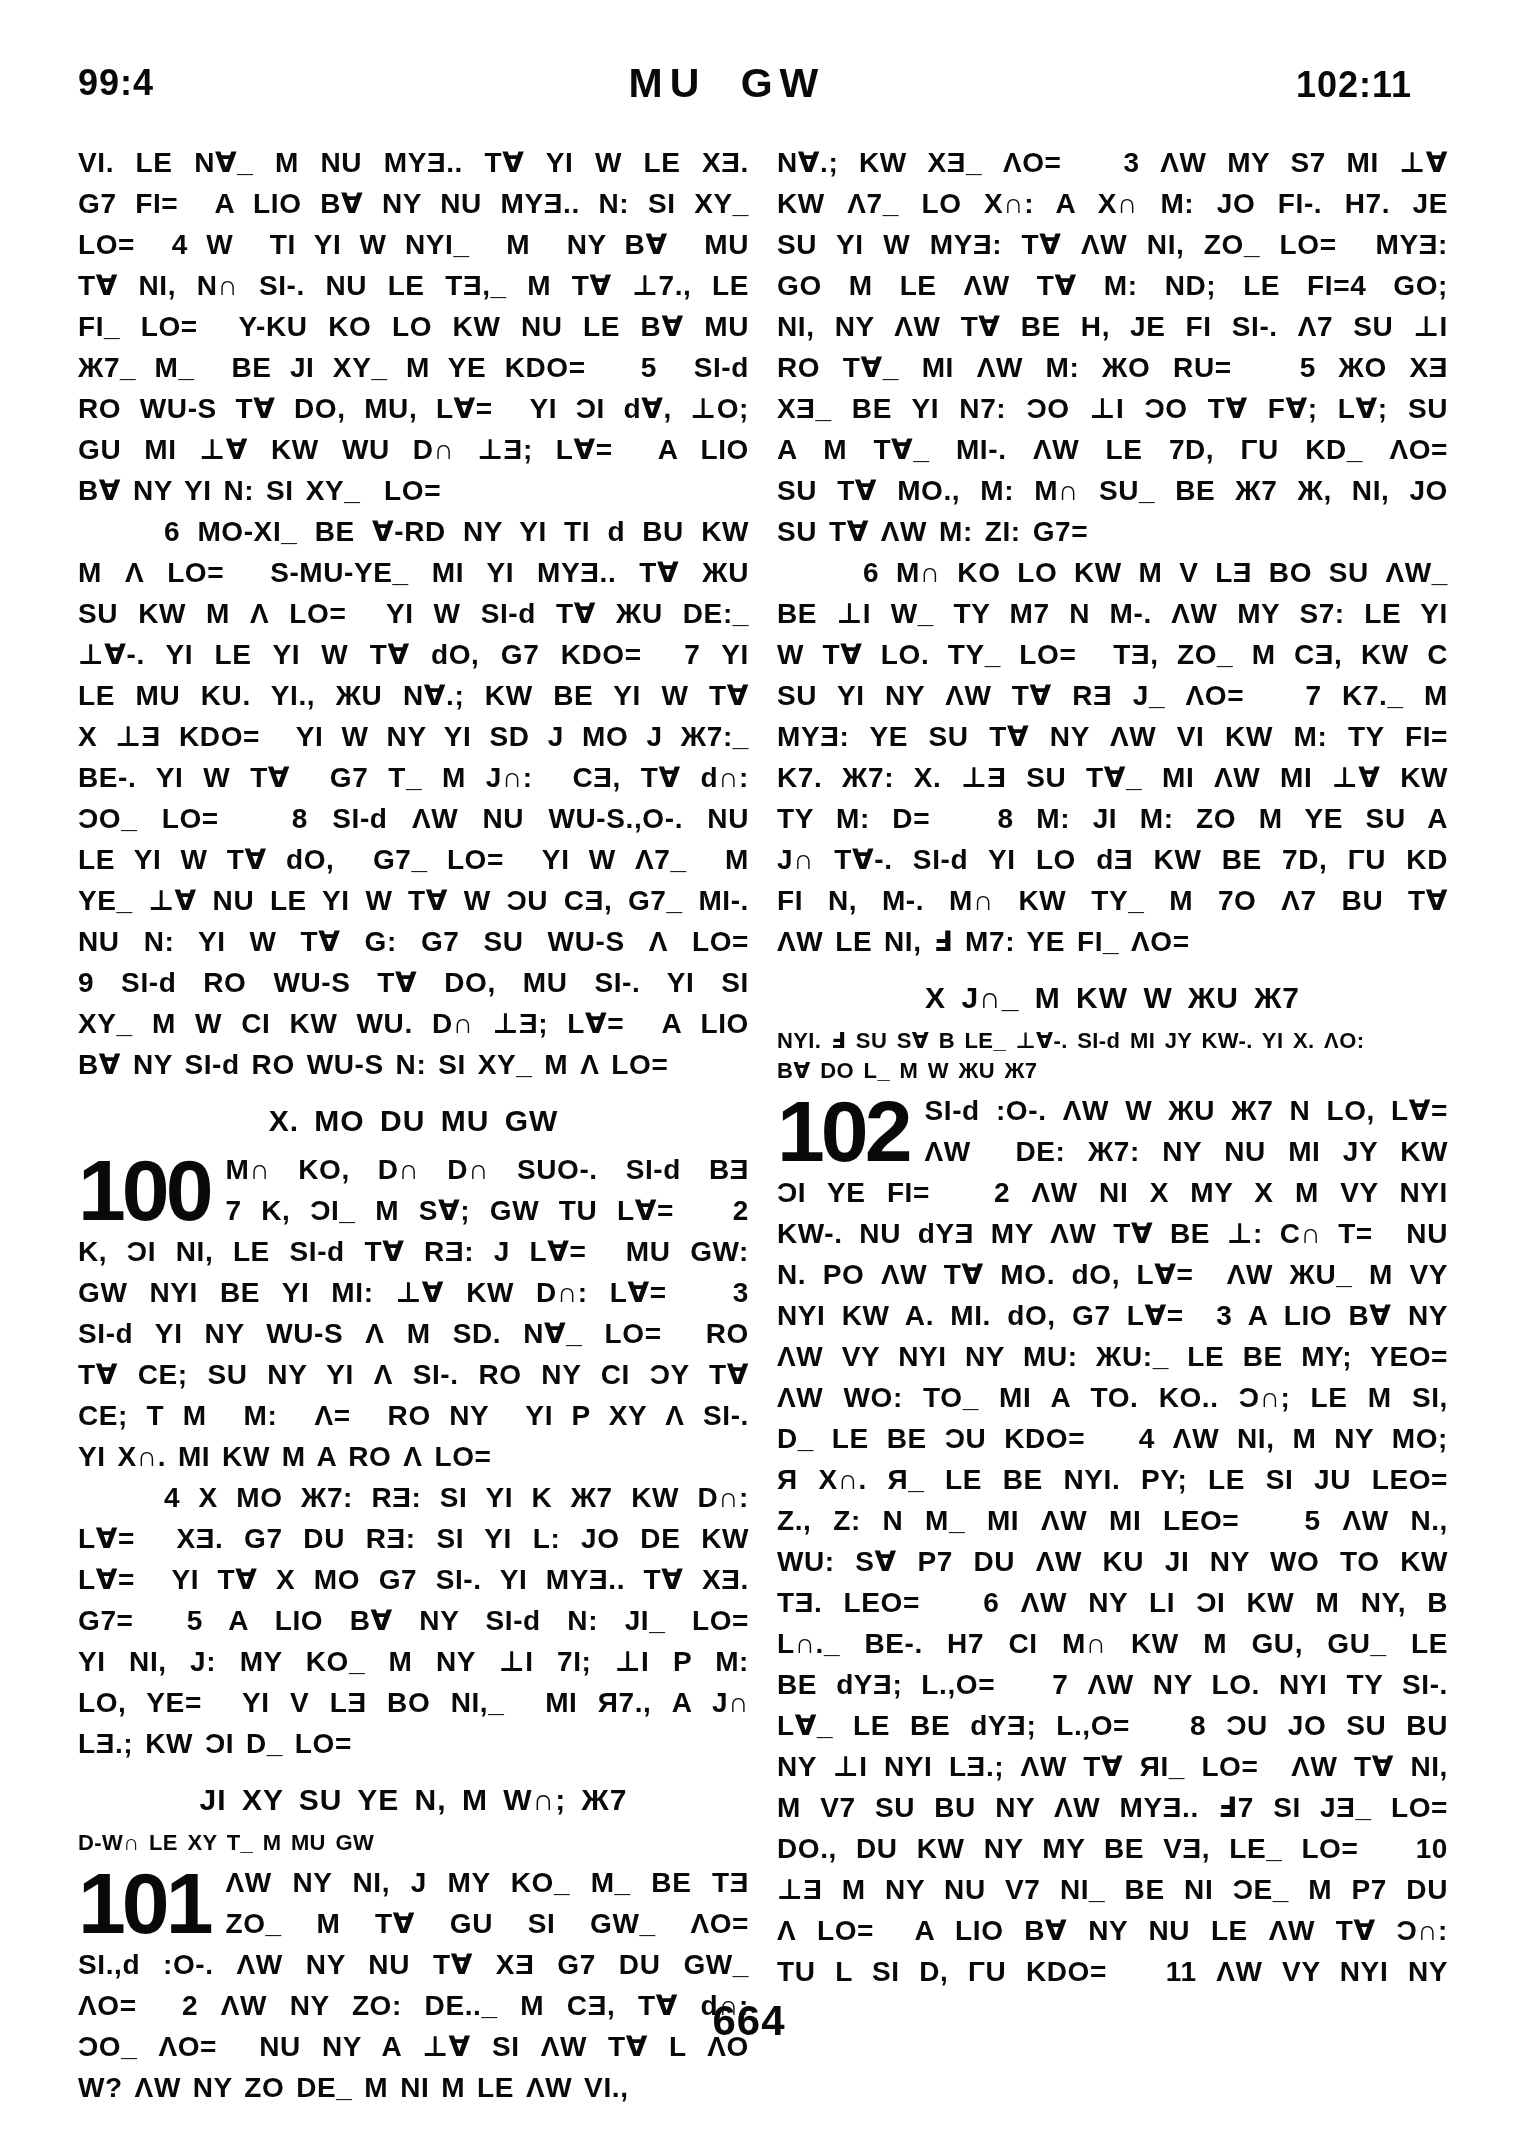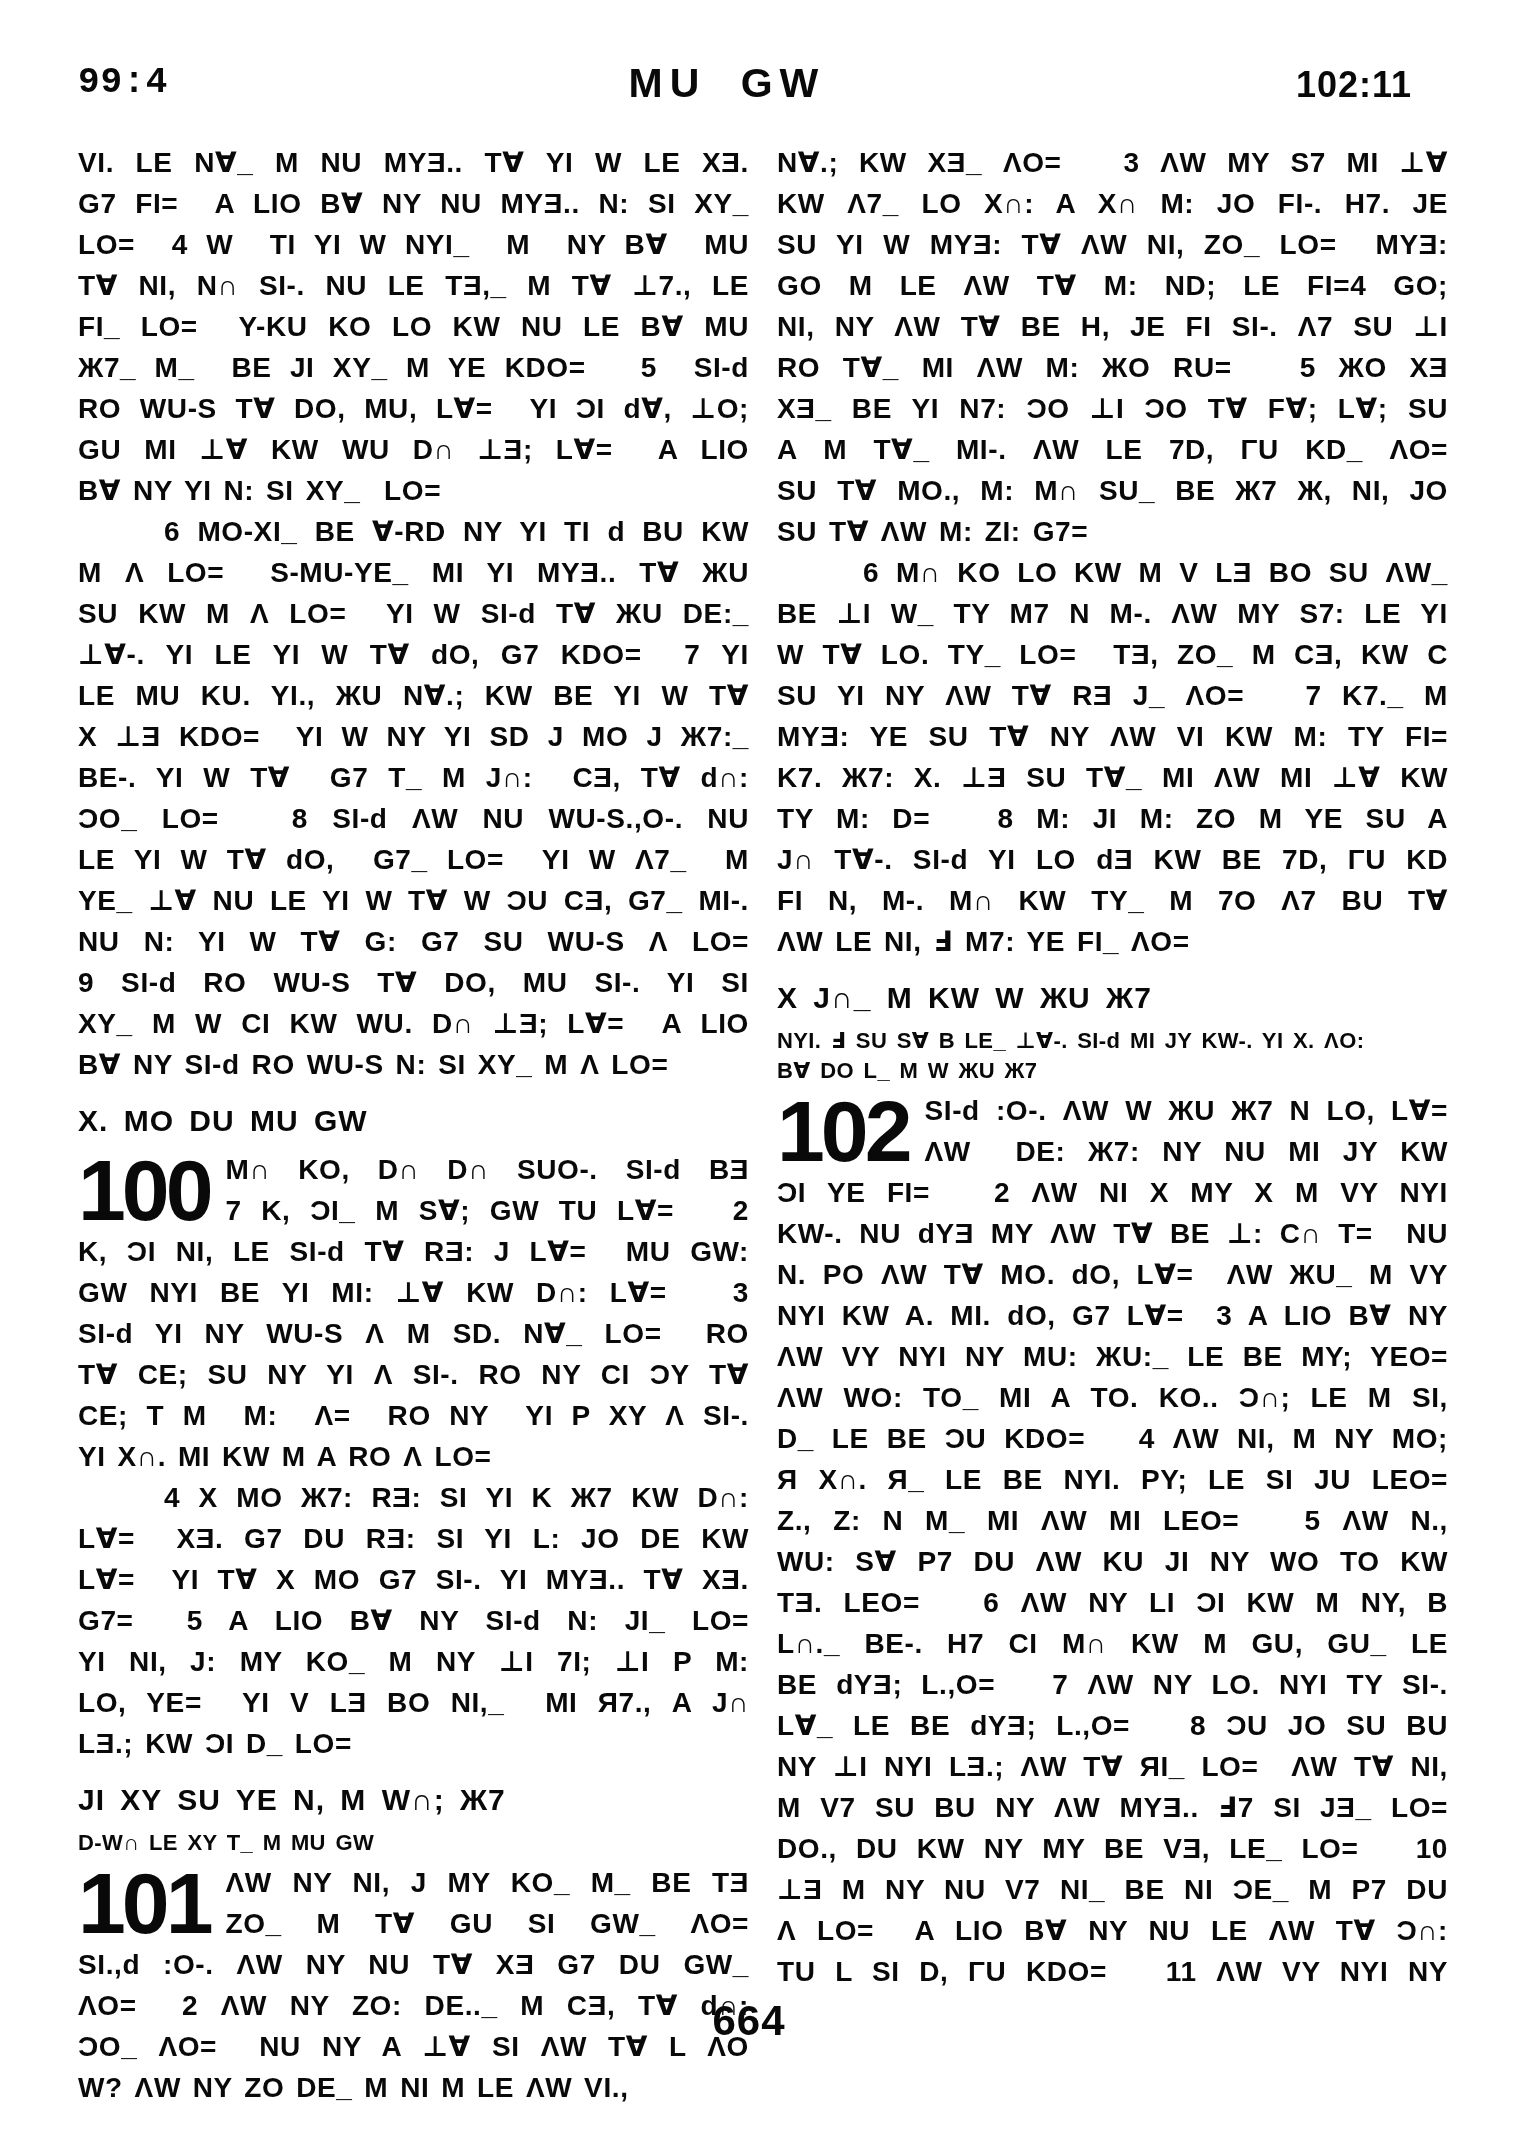--- a/index.html
+++ b/index.html
@@ -4,34 +4,34 @@
 <style>
   html,body{margin:0;padding:0;background:#ffffff;}
   body{
     width:1513px;height:2129px;overflow:hidden;position:relative;
     font-family:"Liberation Sans","DejaVu Sans",sans-serif;
     font-weight:bold;color:#090909;
     -webkit-font-smoothing:antialiased;
   }
   .pageheader{position:relative;height:50px;margin:62px 96px 0 78px;}
   .ref{font-size:36px;letter-spacing:1px;}
-  .ref.left{position:absolute;left:0;top:0;font-family:Liberation Mono, monospace;}
+  .ref.left{position:absolute;left:0;top:0;}
   .ref.right{position:absolute;right:5px;top:2px;}
   .booktitle{position:absolute;left:50%;top:-2px;transform:translateX(-2%);
     font-size:41px;letter-spacing:7px;word-spacing:16px;margin-left:-115px;}
   .cols{display:flex;margin:30px 65px 8px 78px;gap:28px;}
   .col{width:671px;}
   .jline{
     font-size:28px;line-height:41px;letter-spacing:.6px;word-spacing:3.5px;
     white-space:pre-wrap;
     text-align:justify;text-align-last:justify;
   }
   .jline.end{text-align-last:left;}
   .jline.indent{text-indent:86px;}
-  .h1{font-size:30px;line-height:40px;text-align:left;letter-spacing:1px;word-spacing:6px;margin:16px 0 8px;}
+  .h1{font-size:30px;line-height:40px;text-align:center;letter-spacing:1px;word-spacing:6px;margin:16px 0 8px;}
   .h2{font-size:22px;line-height:30px;text-align:left;letter-spacing:.4px;word-spacing:3px;}
   .chapter{overflow:hidden;margin-top:4px;}
   .chnum{float:left;font-size:86px;line-height:71px;letter-spacing:-4px;margin:6px 16px 0 0;}
   .pagenum{position:absolute;top:1997px;left:50%;margin-left:-44px;font-size:42px;letter-spacing:1px;}
   b{font-weight:bold;}
 </style>
 </head>
 <body>
 
 <div class="pageheader">

